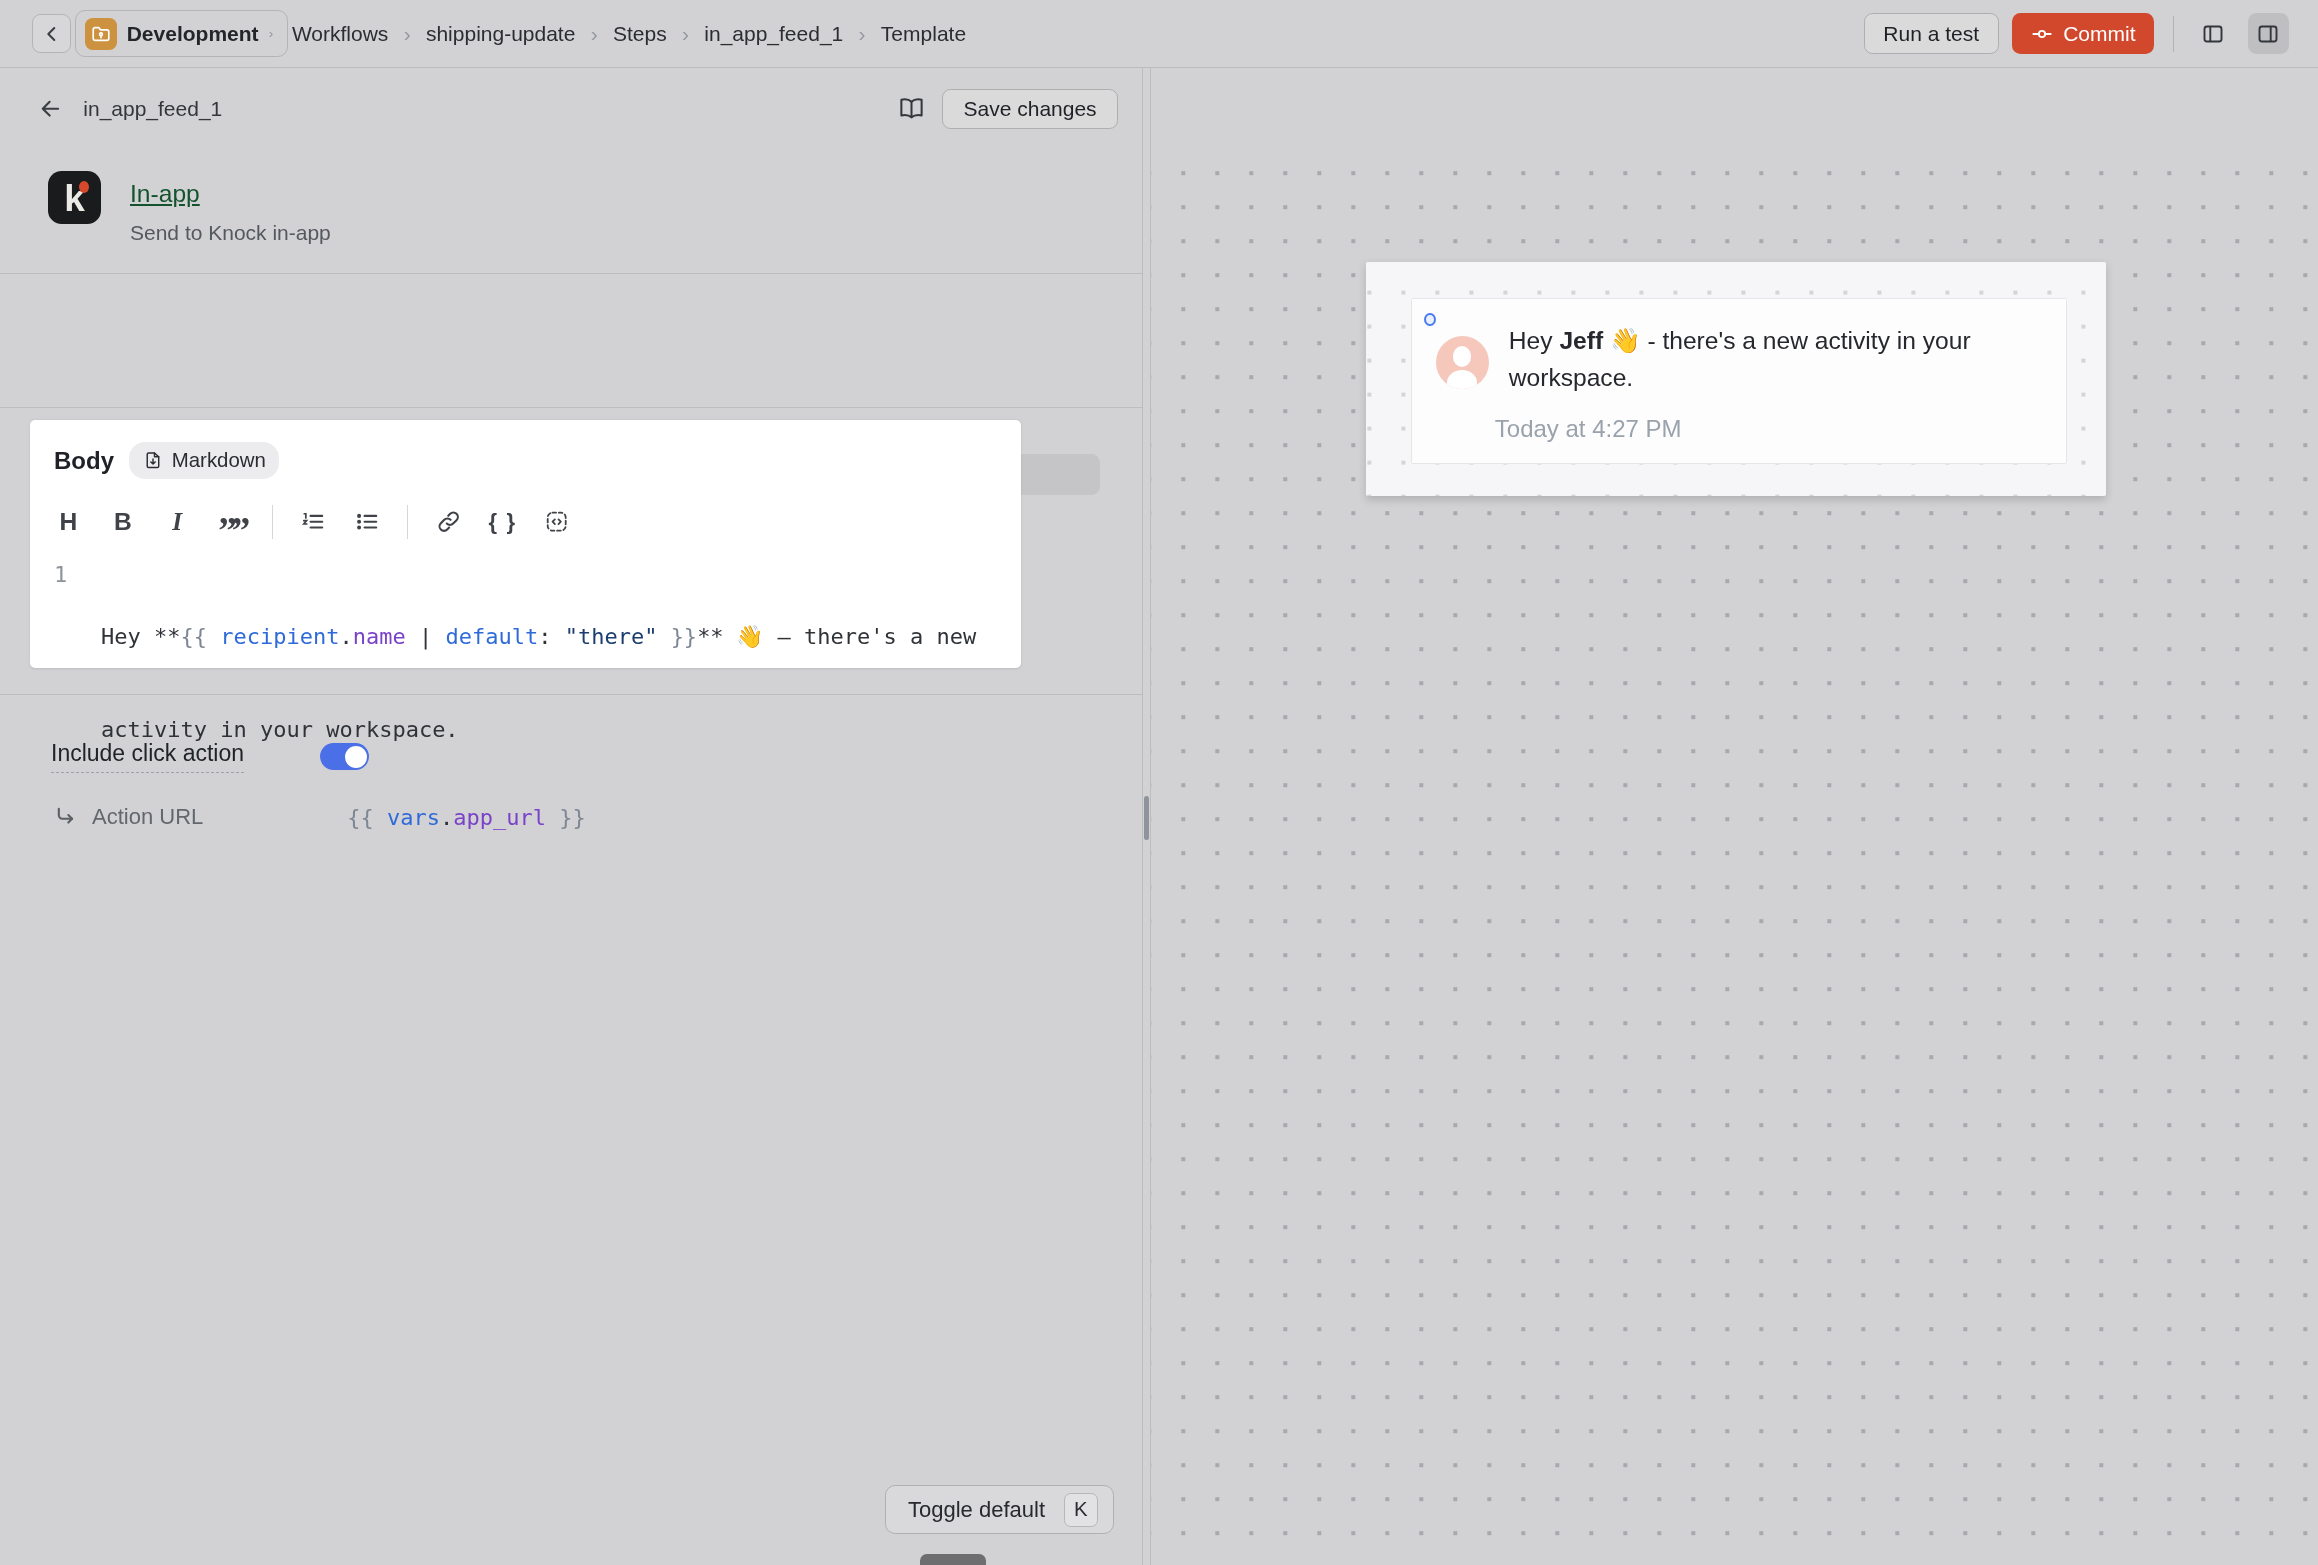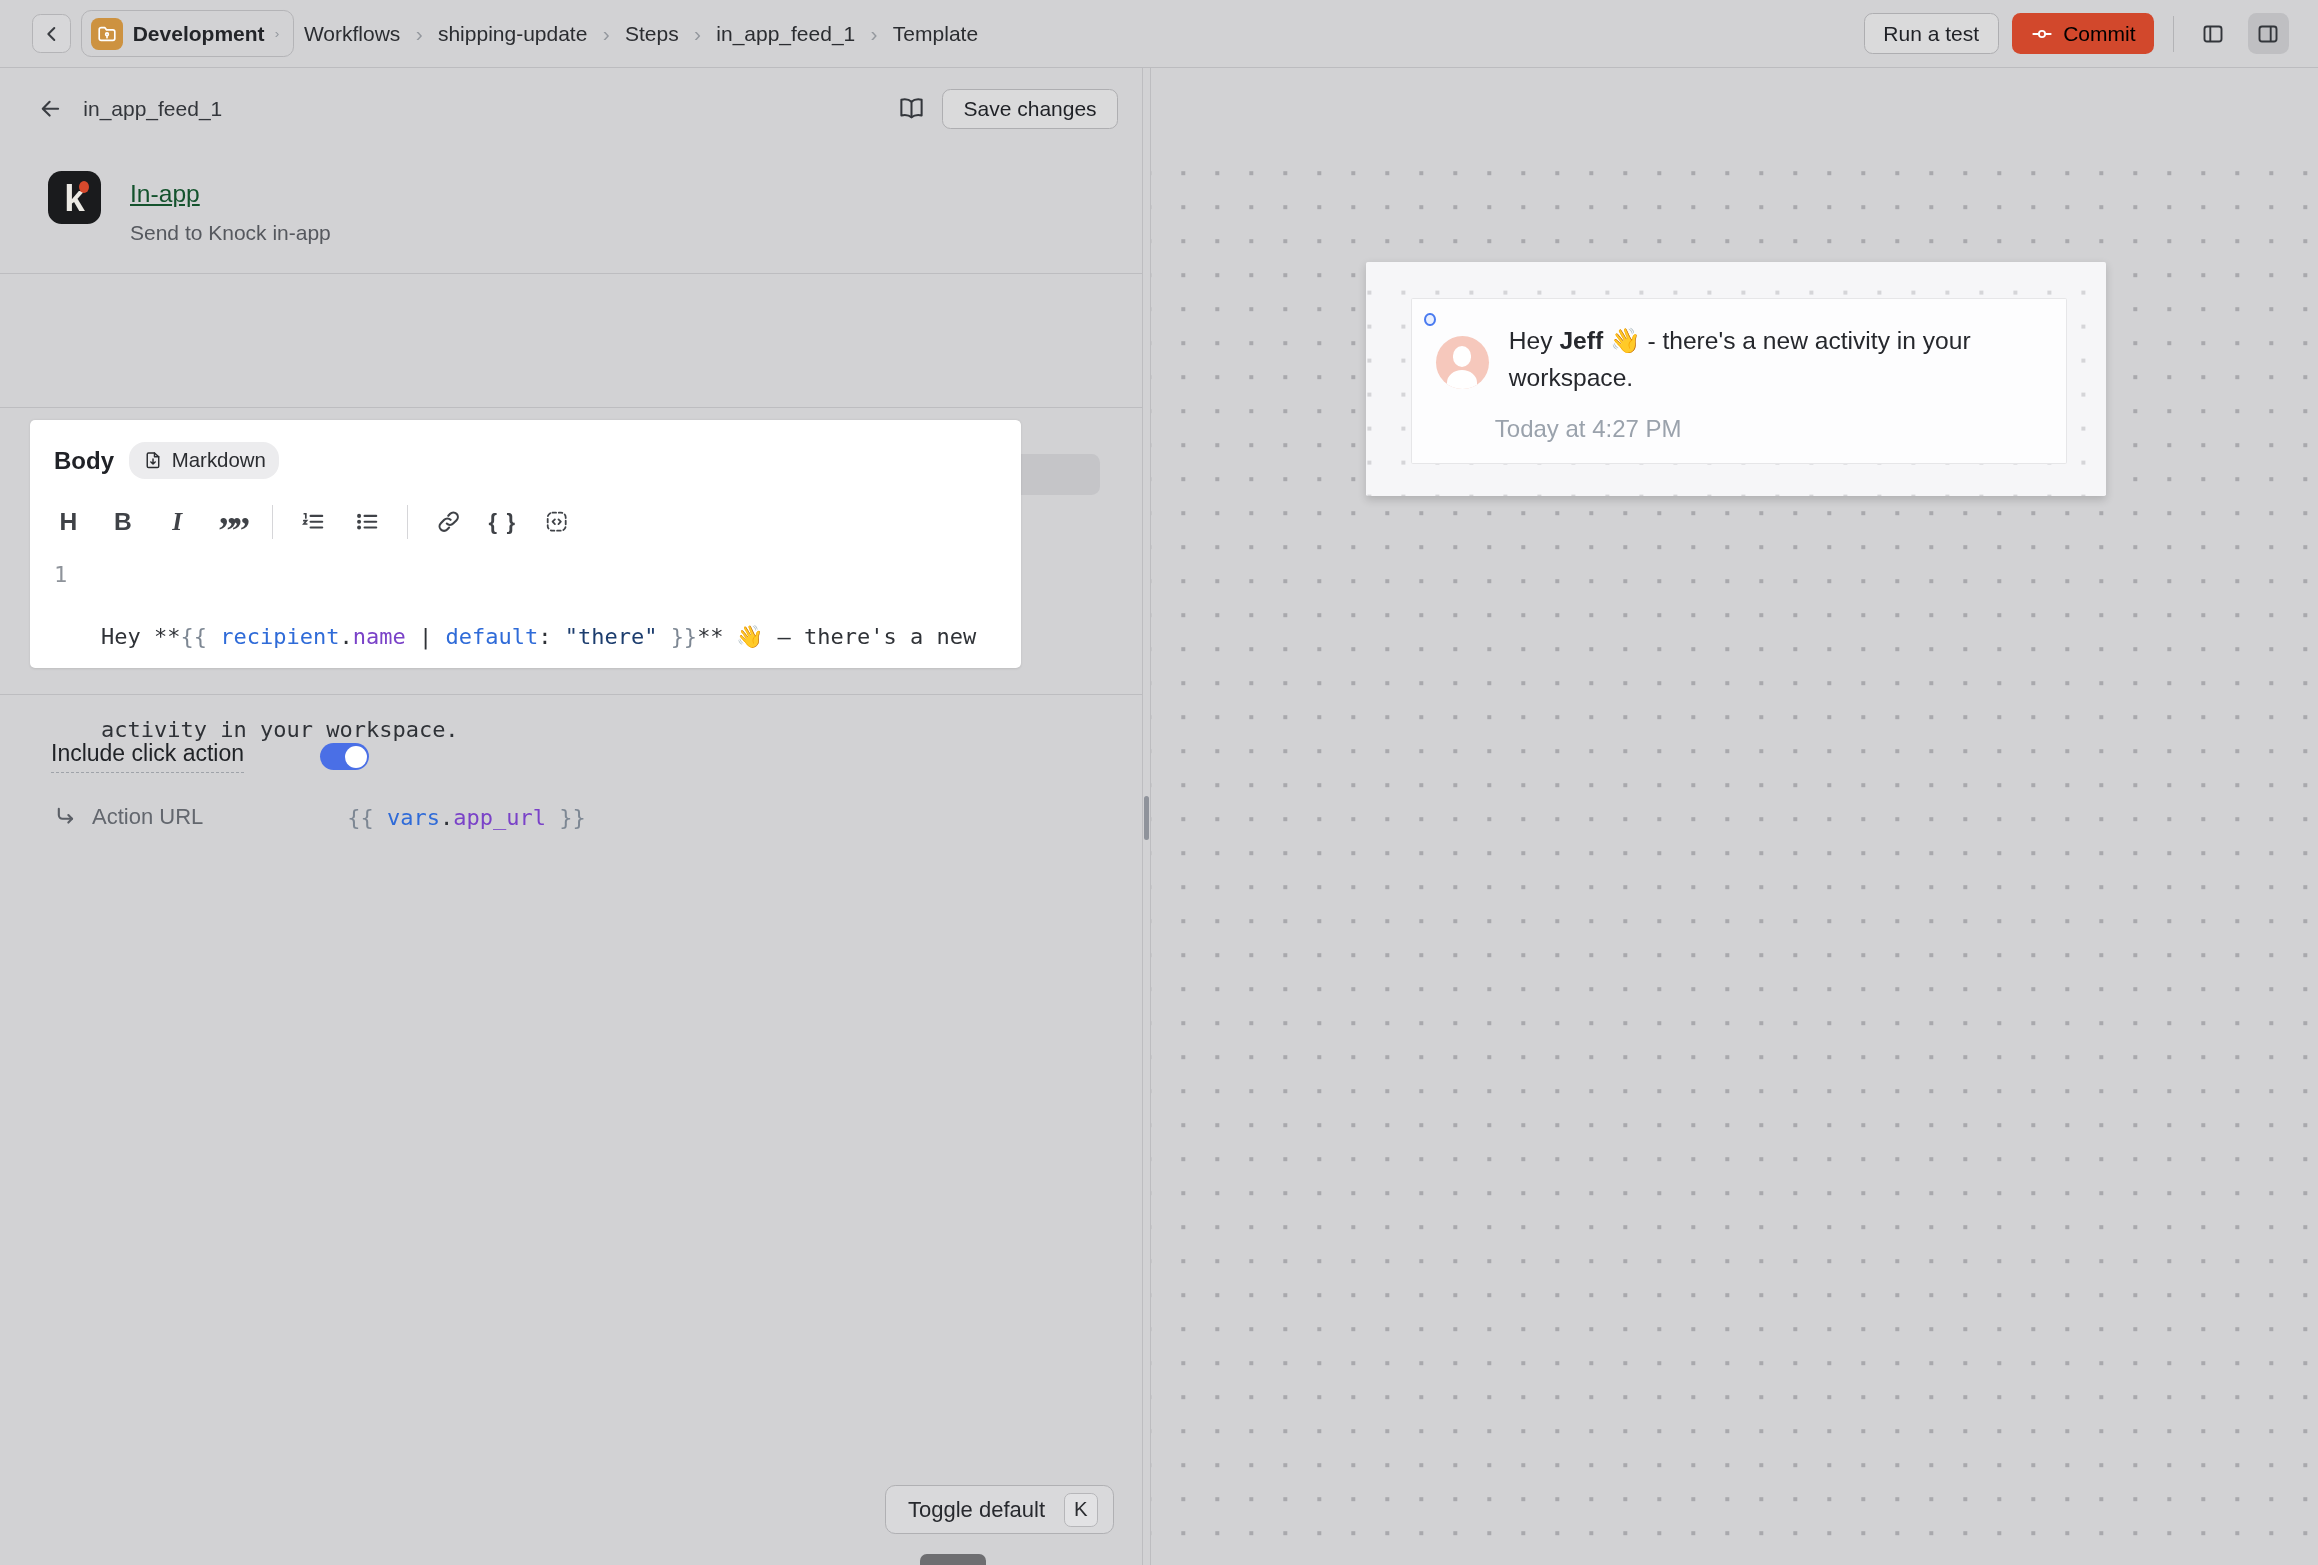--- a/index.html
+++ b/index.html
@@ -2,32 +2,32 @@
 <html style="--c-commit: #d2482c; --c-toggle: #4a6fe6; --c-blue: #2f6bd8; --c-purple: #7a42c8; --c-string: #1c3d6e; --c-brace: #7d8793; --c-folder: #cd9240; --c-logo-dot: #d6492c; --c-avatar: #f6c8bc; --c-unread: #4a7bf0;font-size:13.6px"><head>
 <meta charset="utf-8">
 <style>
   * { margin:0; padding:0; box-sizing:border-box; }
   html,body { background:#c9c9cb; }
   body { font-family:"Liberation Sans", sans-serif; -webkit-font-smoothing:antialiased; }
   .app { position:relative; width:2319px; height:1566px; background:#d2d2d4; overflow:hidden; color:#2c2e33; }
 
   
   .topbar { position:absolute; top:0; left:0; right:0; height:68px; display:flex; align-items:center; justify-content:space-between; padding:0 30.5px 0 32px; border-bottom:0.8px solid #bcbcbf; }
-  .tb-left { display:flex; align-items:center; gap:10px; }
+  .tb-left { display:flex; align-items:center; gap:4px; }
   .icon-btn { display:flex; align-items:center; justify-content:center; background:transparent; border:none; cursor:pointer; color:#3a3d42; }
   .back-btn { width:39px; height:39px; border:1.3px solid #b4b4b7; border-radius:8.5px; background:rgba(255,255,255,0.12); }
   .env-badge { display:flex; align-items:center; gap:10.2px; height:47px; padding:0 13.6px 0 8.5px; border:1.3px solid #b4b4b7; border-radius:10.2px; cursor:pointer; }
   .folder-chip { width:32px; height:32px; border-radius:7.6px; background:var(--c-folder); display:flex; align-items:center; justify-content:center; }
   .env-label { font-size:21px; font-weight:600; color:#232529; }
   .crumbs { display:flex; align-items:center; gap:15.3px; font-size:21px; color:#2b2d31;text-align:center; }
   .crumb { text-decoration:none; color:#2b2d31; cursor:pointer; }
   .crumb-sep { color:#94989e; }
   .tb-right { display:flex; align-items:center; gap:13.6px; }
   .btn-outline { height:41px; padding:0 18.7px; border:1.3px solid #aeaeb1; border-radius:8.5px; background:rgba(255,255,255,0.18); font-size:21px; color:#1f2126; font-family:inherit; cursor:pointer; }
-  .btn-commit { height:41px; padding:0 18.7px; display:flex; align-items:center; gap:10.2px; border:none; border-radius:8.5px; background:var(--c-commit); color:#000000; font-size:21px; font-family:inherit; cursor:pointer; }
+  .btn-commit { height:41px; padding:0 18.7px; display:flex; align-items:center; gap:10.2px; border:none; border-radius:8.5px; background:var(--c-commit); color:#ffffff; font-size:21px; font-family:inherit; cursor:pointer; }
   .tb-vsep { width:1.3px; height:36px; background:#b3b3b6; margin:0 5.1px; }
   .panel-btn { width:41px; height:41px; border-radius:8.5px; color:#33363b; }
   .panel-btn.active { background:#bfbfc2; }
 
   
   .main { position:absolute; top:68px; left:0; right:0; bottom:0; display:flex; }
   .editor-panel { position:relative; width:1143px; border-right:0.8px solid #bdbdc0; }
   .gutter { position:relative; width:6.8px; cursor:col-resize; }
   .gutter .pill { position:absolute; left:0.8px; top:728px; width:5.1px; height:44px; border-radius:2.5px; background:#8f939b; }
   .preview-panel { position:relative; flex:1; border-left:0.8px solid #bdbdc0; }

